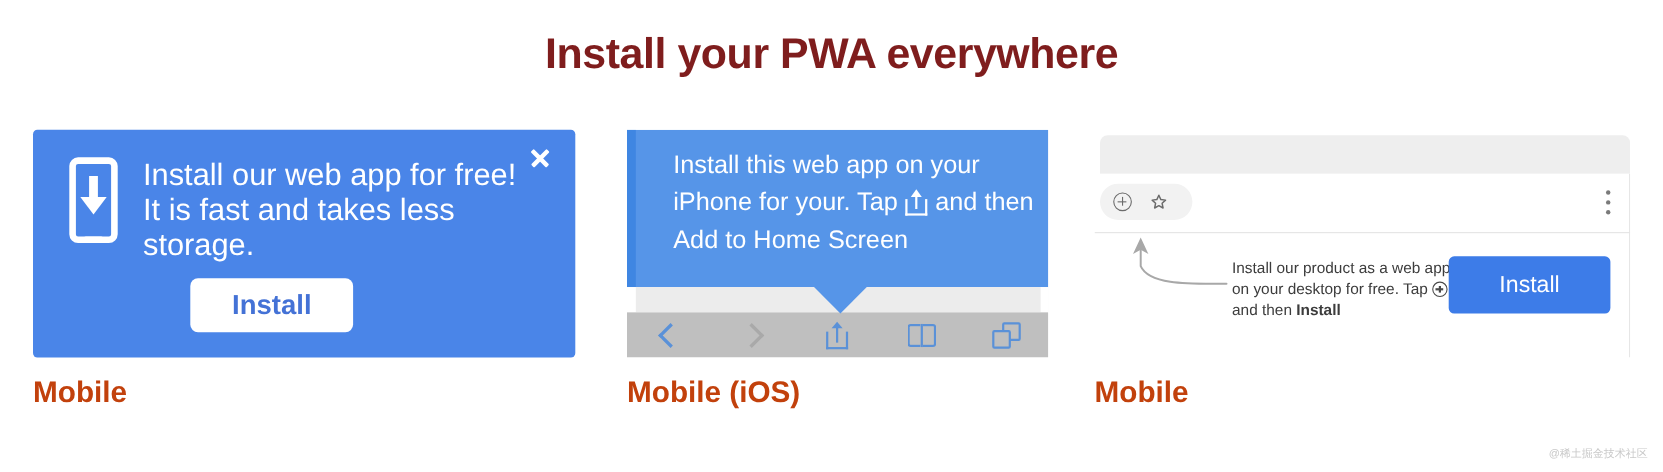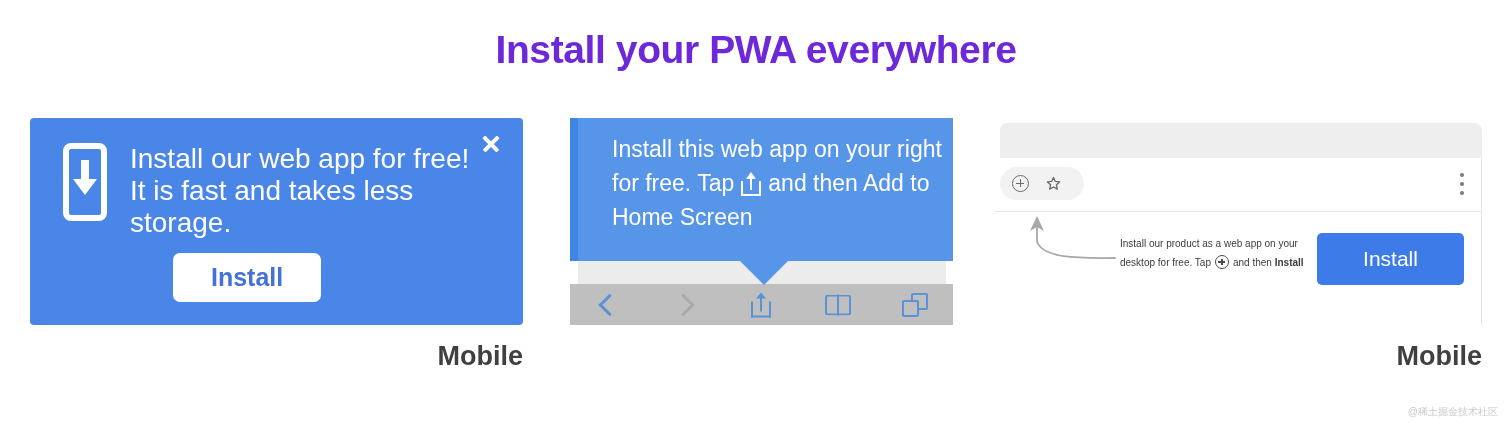--- a/index.html
+++ b/index.html
@@ -18,21 +18,21 @@
   
   .page-title {
     position: absolute;
     left: 0;
     top: 28px;
     width: 1512px;
     text-align: center;
     font-size: 39px;
     font-weight: bold;
     letter-spacing: -0.4px;
-    color: #6d28d9;
+    color: #7f1d1d;
     white-space: nowrap;
   }
 
   
   .cards {
     position: absolute;
     left: 0;
     top: 118px;
     width: 1512px;
     height: 210px;
@@ -447,21 +447,21 @@
     left: 20px;
     top: 2px;
     width: 105px;
     height: 60px;
   }
   .dk-copy {
     position: absolute;
     left: 125px;
     top: 22px;
     width: 200px;
-    font-size: 10px;
+    font-size: 14px;
     line-height: 19px;
     color: #3c3c3c;
   }
   .dk-copy b { font-weight: bold; }
   .plus-inline {
     display: inline-block;
     position: relative;
     width: 14px;
     height: 14px;
     border: 1.3px solid #4a4a4a;
@@ -505,24 +505,24 @@
   
   .captions {
     position: absolute;
     left: 0;
     top: 341px;
     width: 1512px;
     height: 40px;
   }
   .caption {
     position: absolute;
-    text-align: right;
+    text-align: left;
     font-size: 27px;
     font-weight: bold;
-    color: #404040;
+    color: #c2410c;
     white-space: nowrap;
   }
   .caption.c1 { left: 30px;  width: 493px; }
   .caption.c2 { left: 570px; width: 383px; }
   .caption.c3 { left: 995px; width: 487px; }
 
   
   .watermark {
     position: absolute;
     right: 14px;
@@ -555,21 +555,21 @@
     <div class="mobile-actions">
       <button class="btn-install-light">Install</button>
     </div>
   </div>
 
   <div class="card-ios">
 
     <div class="ios-tip">
       <div class="ios-edge"></div>
       <div class="ios-tip-text">
-        <span>Install this web app on your right for free. Tap</span><span class="share-inline">
+        <span>Install this web app on your iPhone for your. Tap</span><span class="share-inline">
           <span class="sh-box"></span><span class="sh-stem"></span><span class="sh-head"></span>
         </span><span>and then Add to Home Screen</span>
       </div>
     </div>
 
     <div class="ios-gap"></div>
     <div class="ios-gap-left"></div>
     <div class="ios-gap-right"></div>
     <div class="ios-pointer"></div>
 
@@ -637,16 +637,17 @@
         <span>Install our product as a web app on your desktop for free. Tap</span><span class="plus-inline"></span><span>and then </span><b>Install</b>
       </div>
 
       <button class="btn-install-blue">Install</button>
     </div>
   </div>
 </div>
 
 <div class="captions">
   <div class="caption c1">Mobile</div>
+  <div class="caption c2">Mobile (iOS)</div>
   <div class="caption c3">Mobile</div>
 </div>
 
 <div class="watermark">@稀土掘金技术社区</div>
 
 </body></html>

